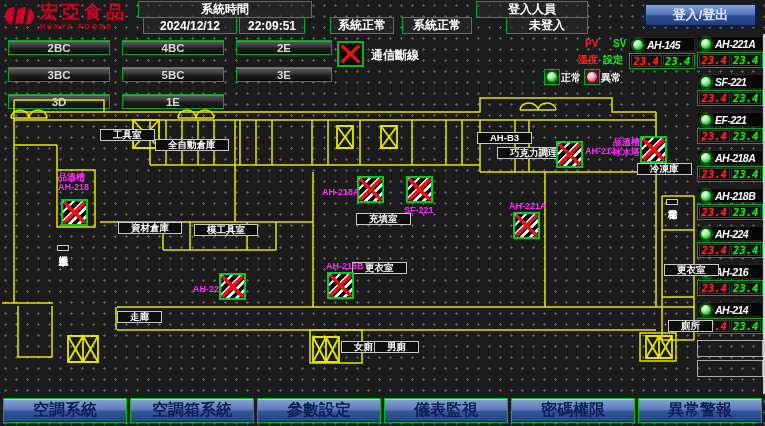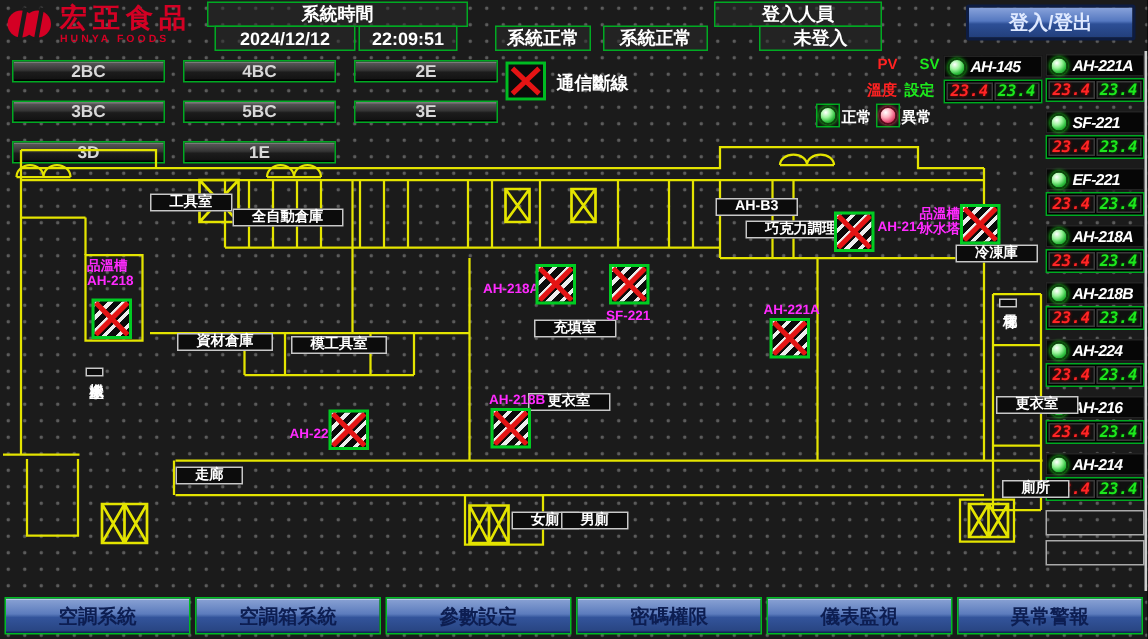--- a/index.html
+++ b/index.html
@@ -61,21 +61,21 @@
   .room-label.vertical{writing-mode:vertical-rl;padding:2px 0;}
   .equip-label{position:absolute;color:#ff2aff;font-weight:bold;font-size:9px;line-height:1.15;
     white-space:pre-line;}
   .equip{position:absolute;width:27px;height:27px;box-sizing:border-box;border:2px solid #00cc22;
     background:repeating-linear-gradient(135deg,#ededed 0 2.5px,#0b0b0b 2.5px 6.5px);cursor:pointer;}
   
   #bottom-nav{position:absolute;left:3px;top:398px;width:759px;height:25px;display:flex;gap:3px;}
   .bbtn{flex:1;display:flex;align-items:center;justify-content:center;
     background:linear-gradient(180deg,#8aa2d4 0%,#5c7cbd 45%,#33549b 55%,#27437f 100%);
     border:1px solid #00bb22;box-shadow:inset 0 1px 0 #b9c8e8,inset 0 -1px 0 #12265a;
-    color:#0d1e52;font-weight:bold;font-size:13px;cursor:pointer;}
+    color:#0d1e52;font-weight:bold;font-size:16px;cursor:pointer;}
   .right-edge{position:absolute;right:0;top:34px;width:2px;height:360px;background:#cfcfcf;}
 </style>
 </head>
 <body>
 
 <div id="screen">
 
   <div id="logo">
     <svg width="30" height="28" viewBox="0 0 30 28">
       <circle cx="10" cy="14" r="9" fill="#d40024"></circle>
@@ -391,21 +391,21 @@
     </div>
 
   <div id="bottom-nav">
 
       <button class="bbtn">空調系統</button>
 
       <button class="bbtn">空調箱系統</button>
 
       <button class="bbtn">參數設定</button>
 
+      <button class="bbtn">儀表監視</button>
+
       <button class="bbtn">密碼權限</button>
-
-      <button class="bbtn">儀表監視</button>
 
       <button class="bbtn">異常警報</button>
     </div>
 
   <div class="right-edge"></div>
 </div>
 
 </body></html>

